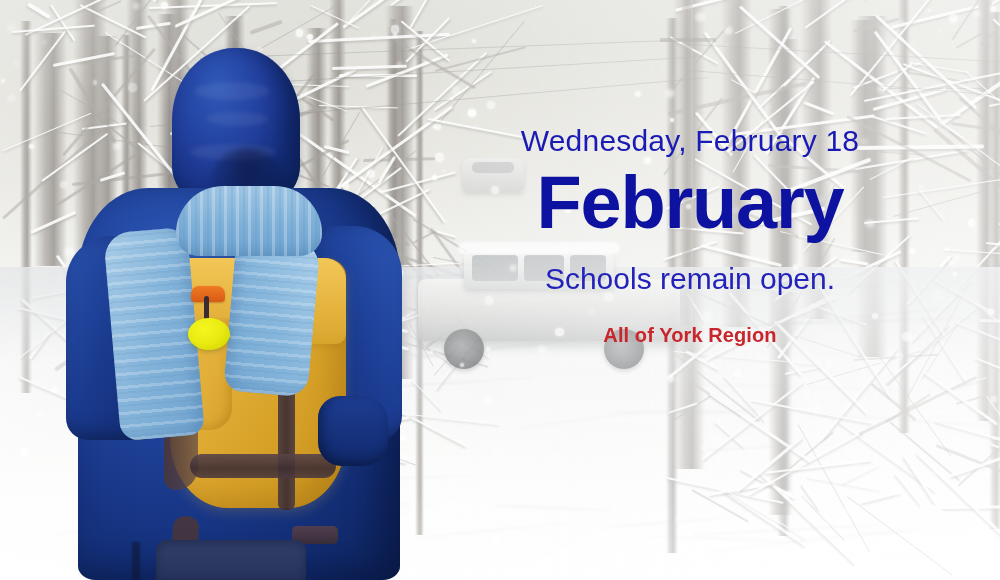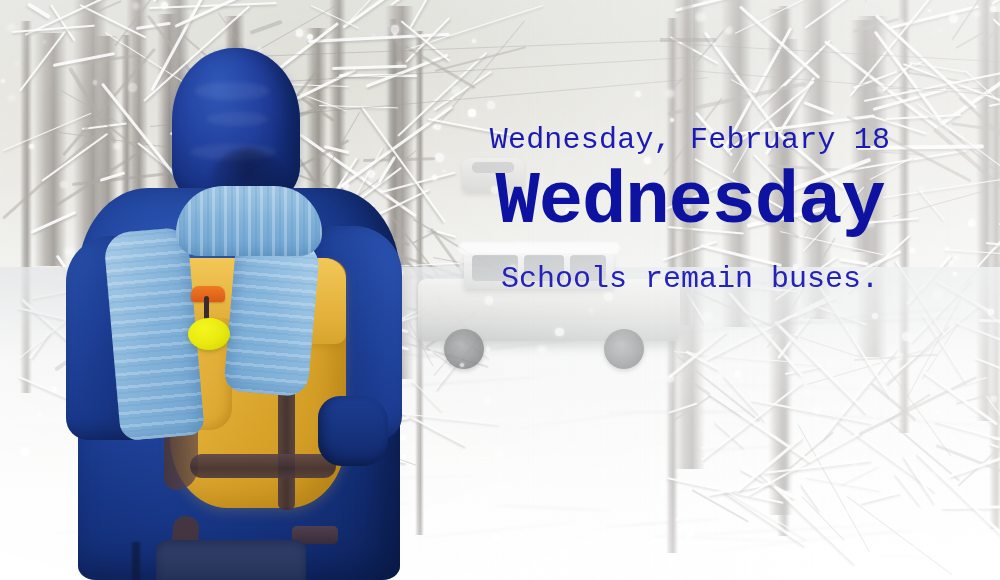--- a/index.html
+++ b/index.html
@@ -8,21 +8,20 @@
     width:1000px; height:580px;
     font-family:"Liberation Sans", sans-serif;
     overflow:hidden;
   }
 
   #banner {
     position:relative;
     width:1000px; height:580px;
     overflow:hidden;
     background:#eef1f3;
-    font-family:Liberation Mono, monospace;
   }
 
   
   .photo { position:absolute; inset:0; }
 
   
   .sky-base{
     position:absolute; inset:0;
     background:
       linear-gradient(to bottom,
@@ -1066,20 +1065,21 @@
     <div class="reflector-cord"></div>
     <div class="reflector"></div>
 
     <div class="pants"></div>
     <div class="pants-split"></div>
   </div>
 
   <div class="textblock">
     <div class="date">Wednesday, February 18</div>
     <div class="headline">
-      <span>Wednesday</span>
+      <span>February</span>
     </div>
     <div class="sub">
-      <span class="l2">Schools remain buses.</span>
+      <span class="l2">Schools remain open.</span>
     </div>
+    <div class="region">All of York Region</div>
   </div>
 
 </div>
 
 </body></html>

